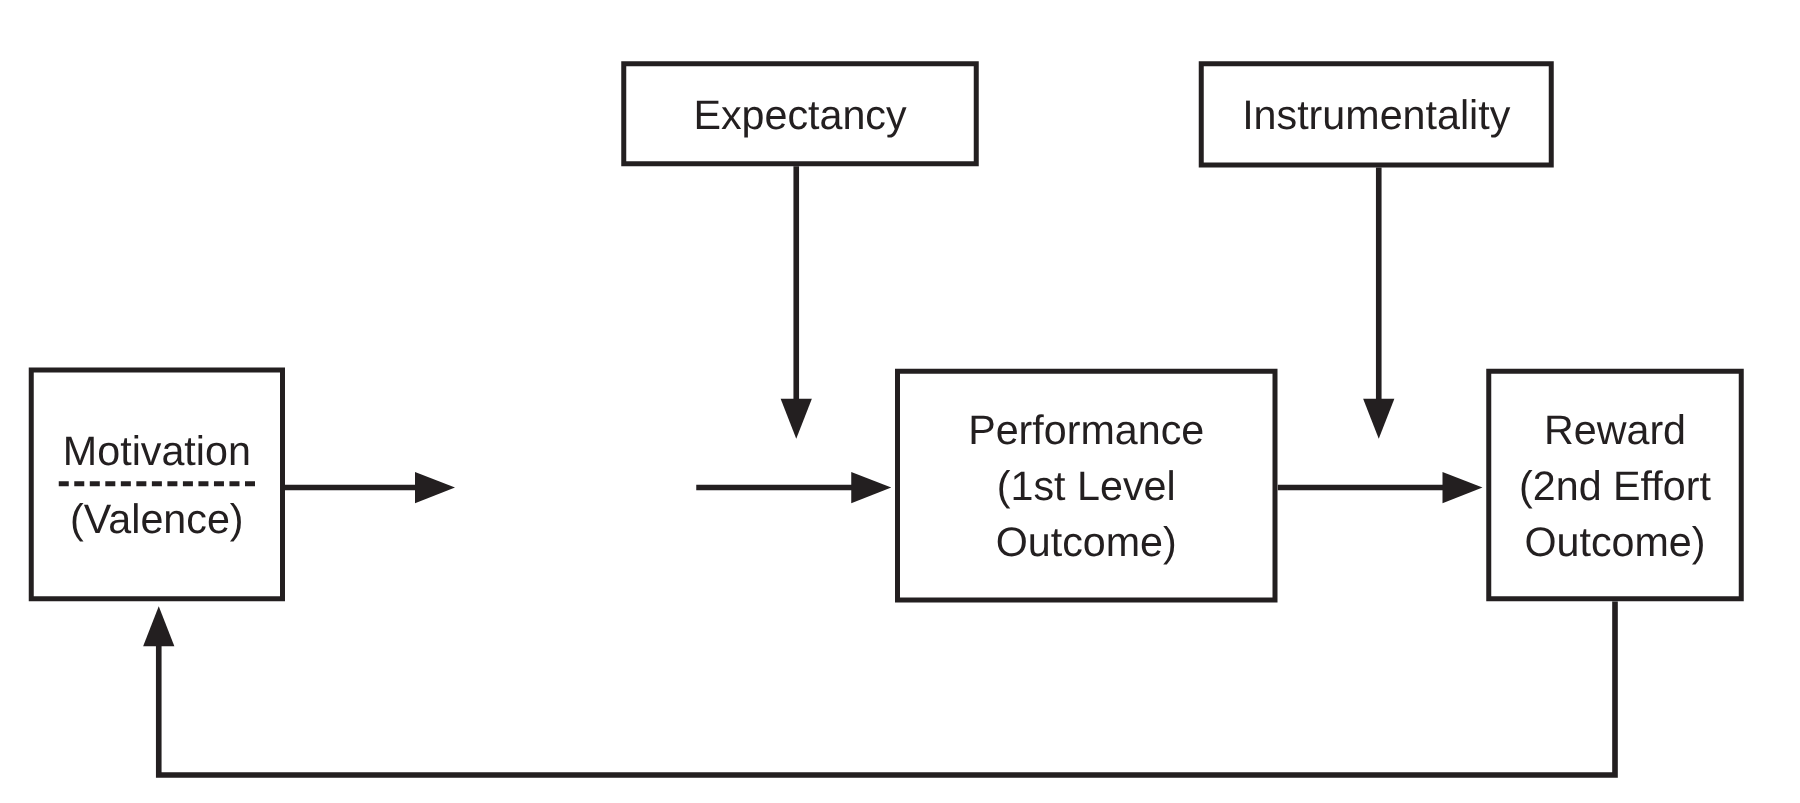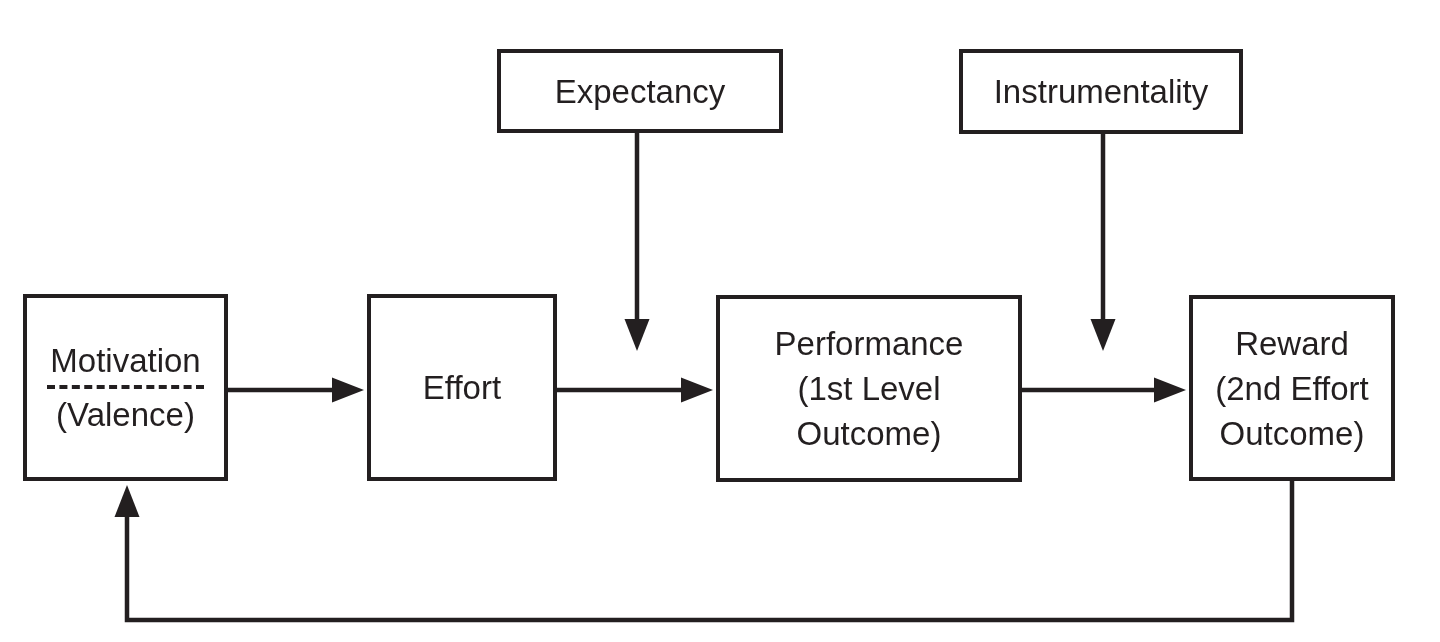--- a/index.html
+++ b/index.html
@@ -102,23 +102,20 @@
 
   <div class="box box-instrumentality">
     <span class="label">Instrumentality</span>
   </div>
 
   <div class="box box-motivation">
     <span class="label dashed-underline">Motivation</span>
     <span class="label">(Valence)</span>
   </div>
 
-  <div class="box box-effort">
-    <span class="label">Effort</span>
-  </div>
 
   <div class="box box-performance">
     <span class="label">Performance</span>
     <span class="label">(1st Level</span>
     <span class="label">Outcome)</span>
   </div>
 
   <div class="box box-reward">
     <span class="label">Reward</span>
     <span class="label">(2nd Effort</span>

